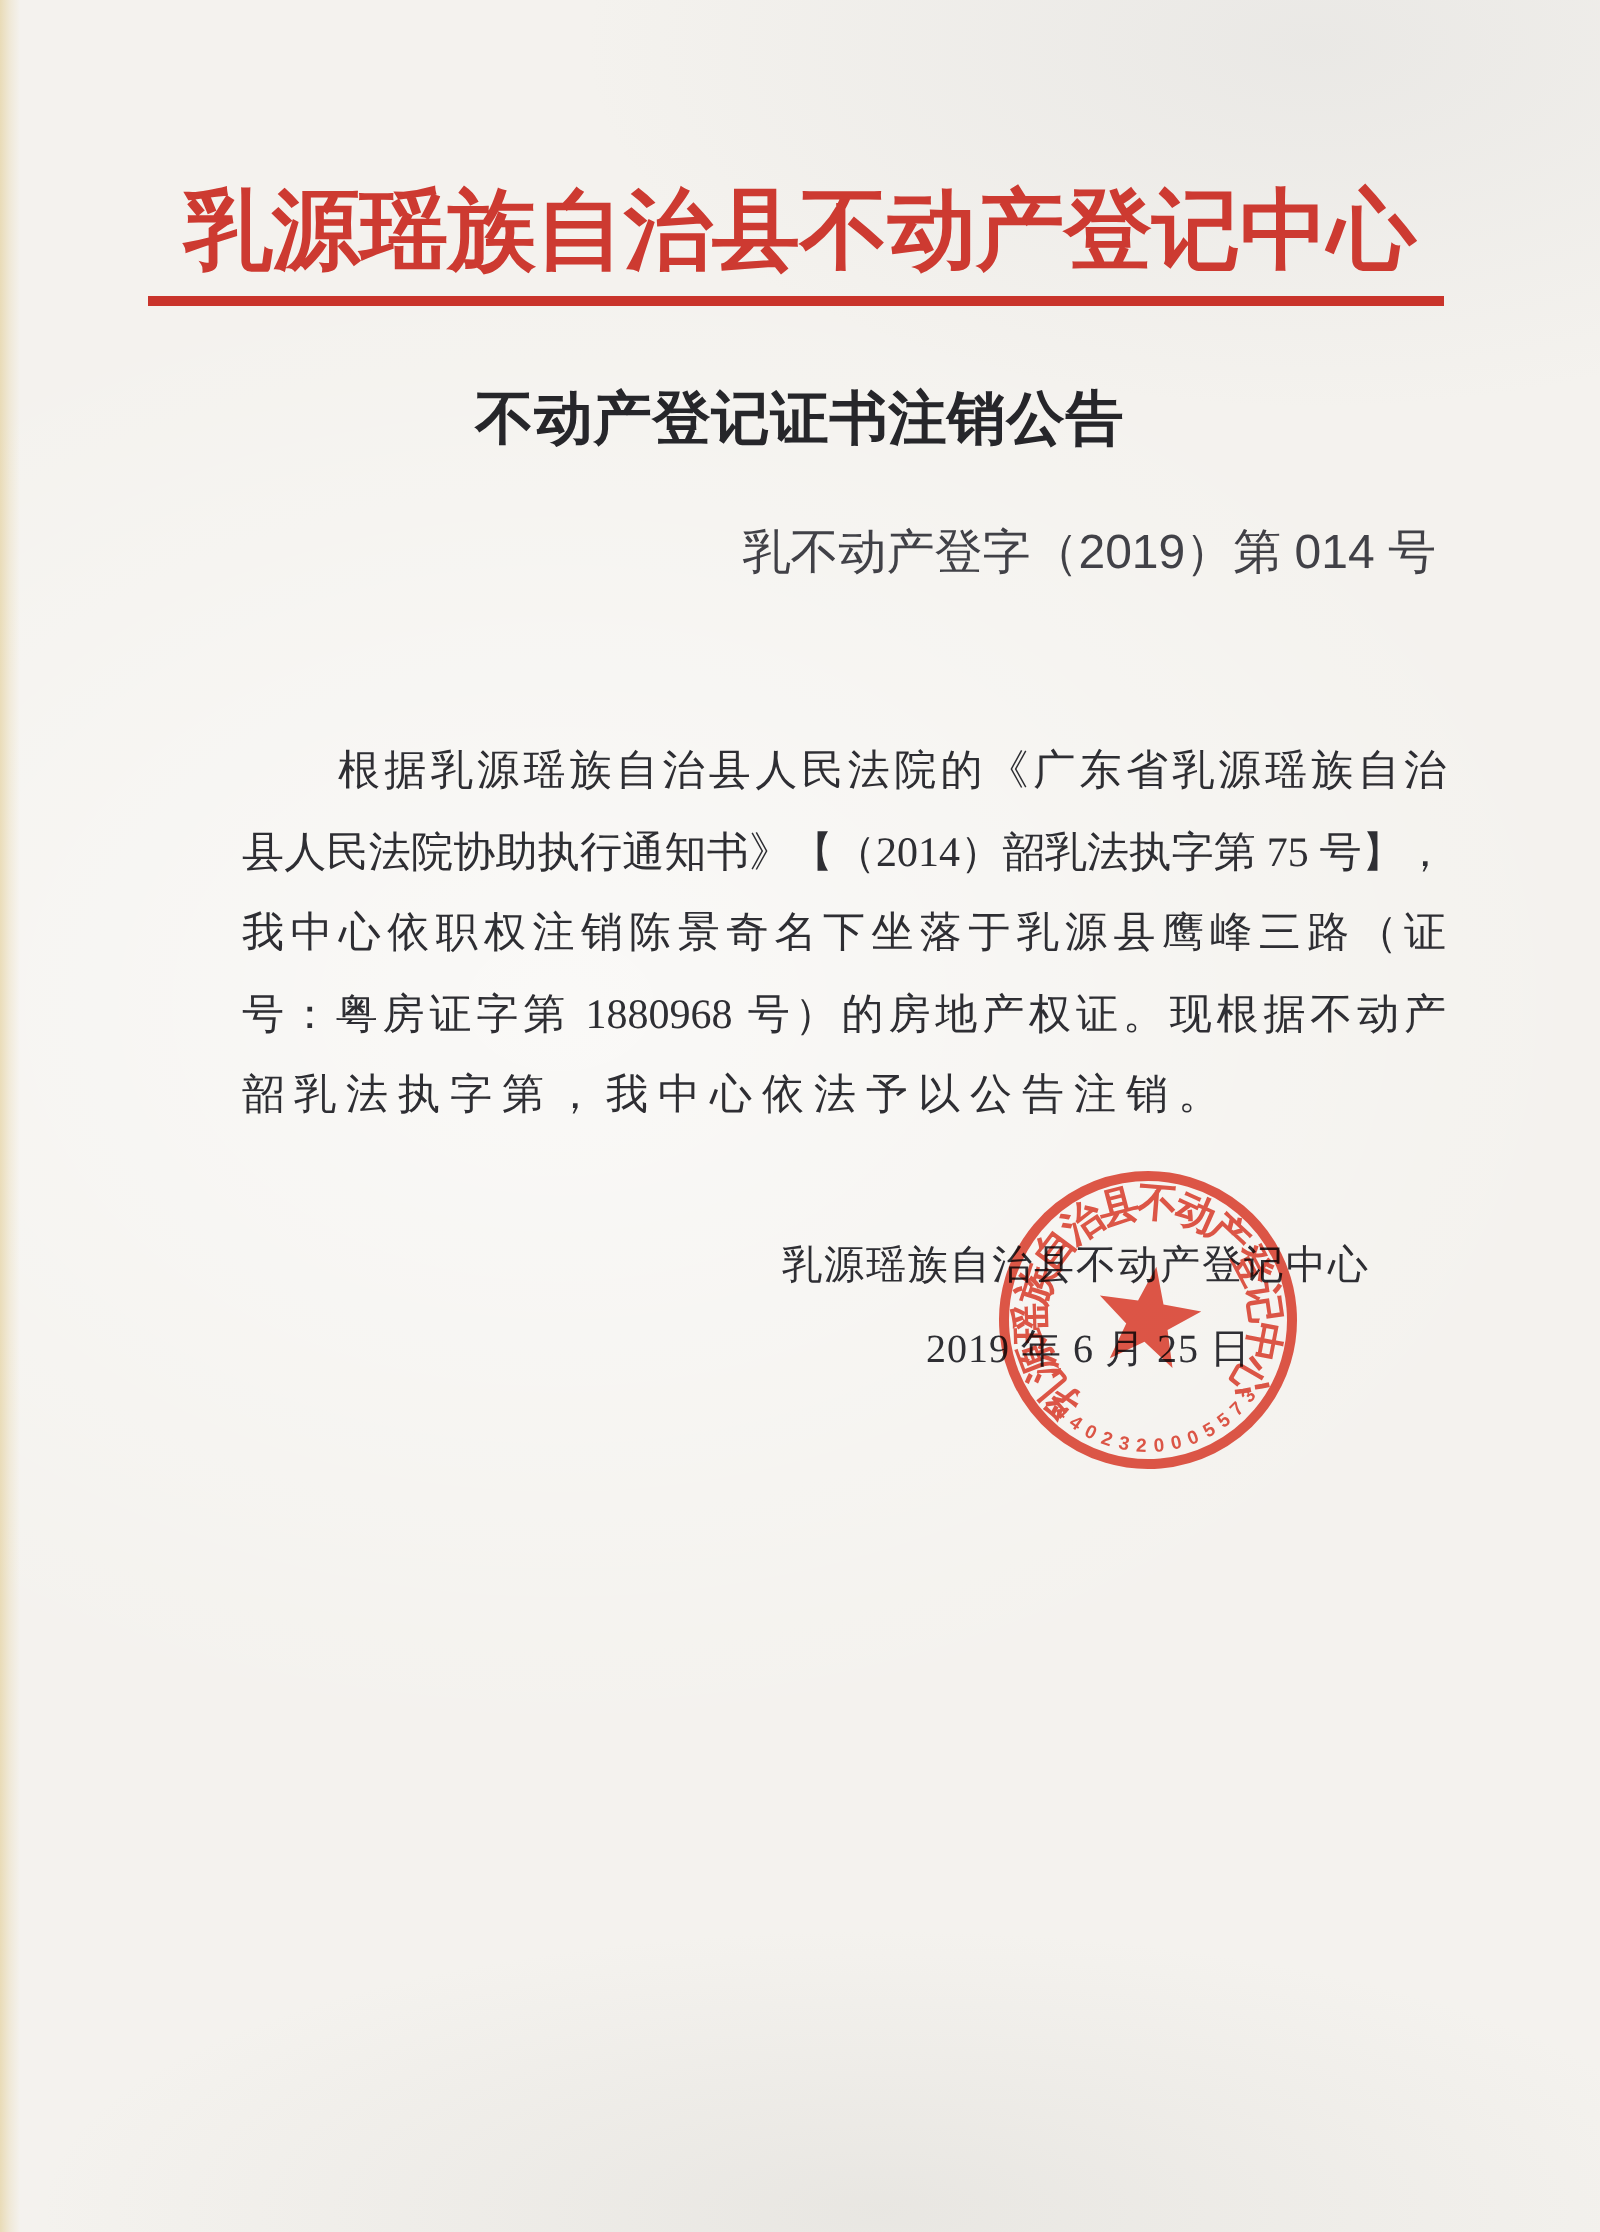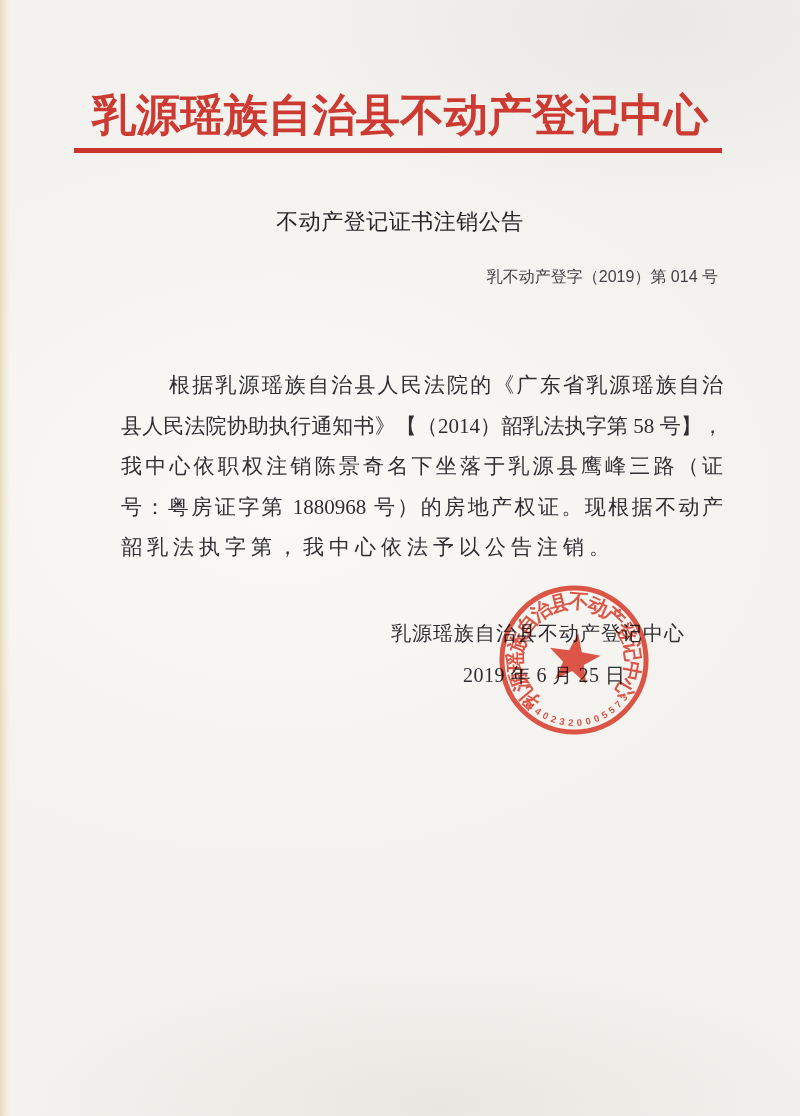--- a/index.html
+++ b/index.html
@@ -22,31 +22,31 @@
     font-size:44px;line-height:64px;
     font-weight:bold;
     color:#cd3a31;
   }
   .red-rule{
     position:absolute;top:148px;left:74px;
     width:648px;height:5px;
     background:#c9342b;
   }
   .notice-title{
-    position:absolute;top:185px;left:0;right:0;margin:16px;
+    position:absolute;top:185px;left:0;right:0;margin:4px;
     text-align:center;
-    font-size:22px;line-height:42px;
-    font-weight:400;
+    font-size:29px;line-height:42px;
+    font-weight:700;
     color:#26262a;
     letter-spacing:0.5px;
   }
   .doc-number{
     position:absolute;top:263px;right:82px;
     font-family:"Liberation Sans","DejaVu Sans",sans-serif;
-    font-size:16px;line-height:28px;
+    font-size:24px;line-height:28px;
     color:#414147;
   }
   .body-text{
     position:absolute;top:327px;left:121px;width:602px;
     font-size:21px;
     color:#2e2e33;
   }
   .body-text .line{
     line-height:40.5px;
     min-height:40.5px;
@@ -89,21 +89,21 @@
   <div class="org-header">乳源瑶族自治县不动产登记中心</div>
 
   <div class="red-rule"></div>
 
   <h1 class="notice-title">不动产登记证书注销公告</h1>
 
   <div class="doc-number">乳不动产登字（2019）第 014 号</div>
 
   <div class="body-text">
     <div class="line just indent">根据乳源瑶族自治县人民法院的《广东省乳源瑶族自治</div>
-    <div class="line just">县人民法院协助执行通知书》【（2014）韶乳法执字第 58 号】，</div>
+    <div class="line just">县人民法院协助执行通知书》【（2014）韶乳法执字第 75 号】，</div>
     <div class="line just">我中心依职权注销陈景奇名下坐落于乳源县鹰峰三路（证</div>
     <div class="line just">号：粤房证字第 1880968 号）的房地产权证。现根据不动产</div>
     <div class="line last">韶乳法执字第，我中心依法予以公告注销。</div>
   </div>
 
   <div class="sig-org">乳源瑶族自治县不动产登记中心</div>
 
   <div class="sig-date">2019 年 6 月 25 日</div>
 
   <svg class="seal" viewBox="-110 -110 220 220">

